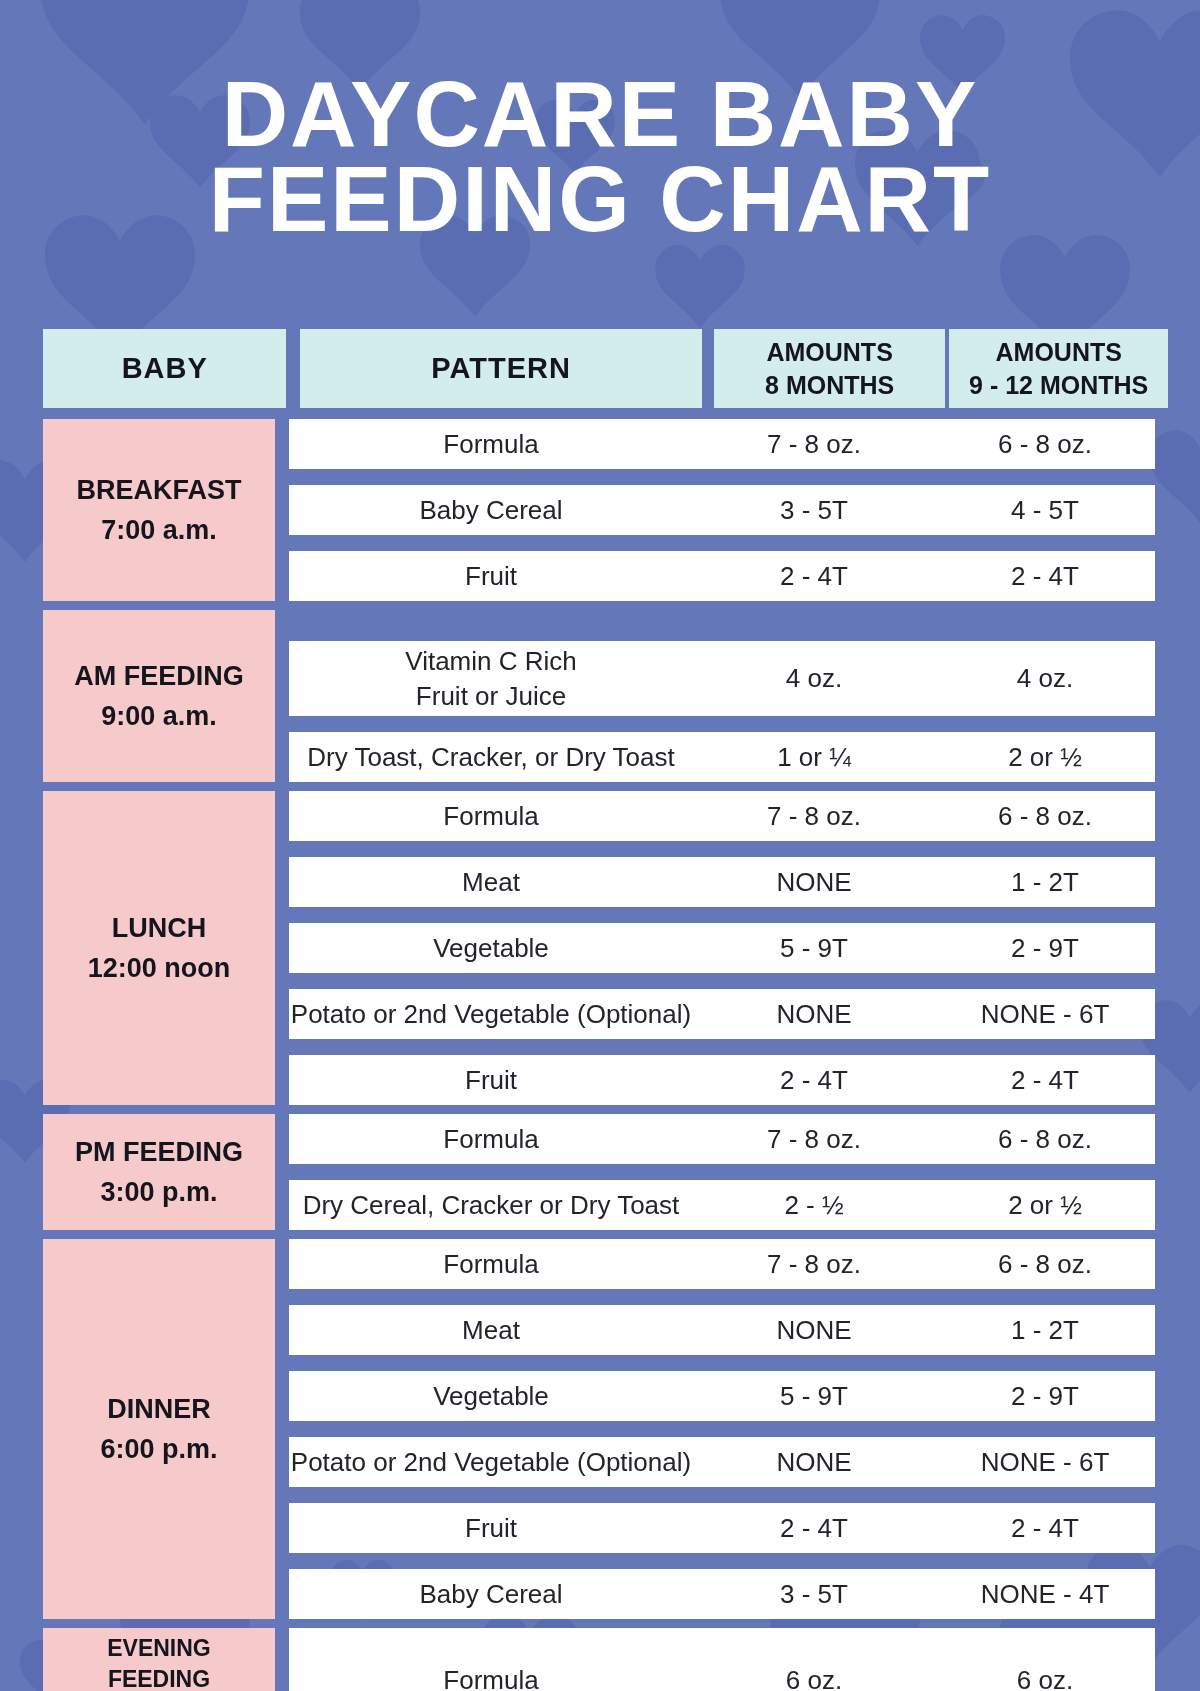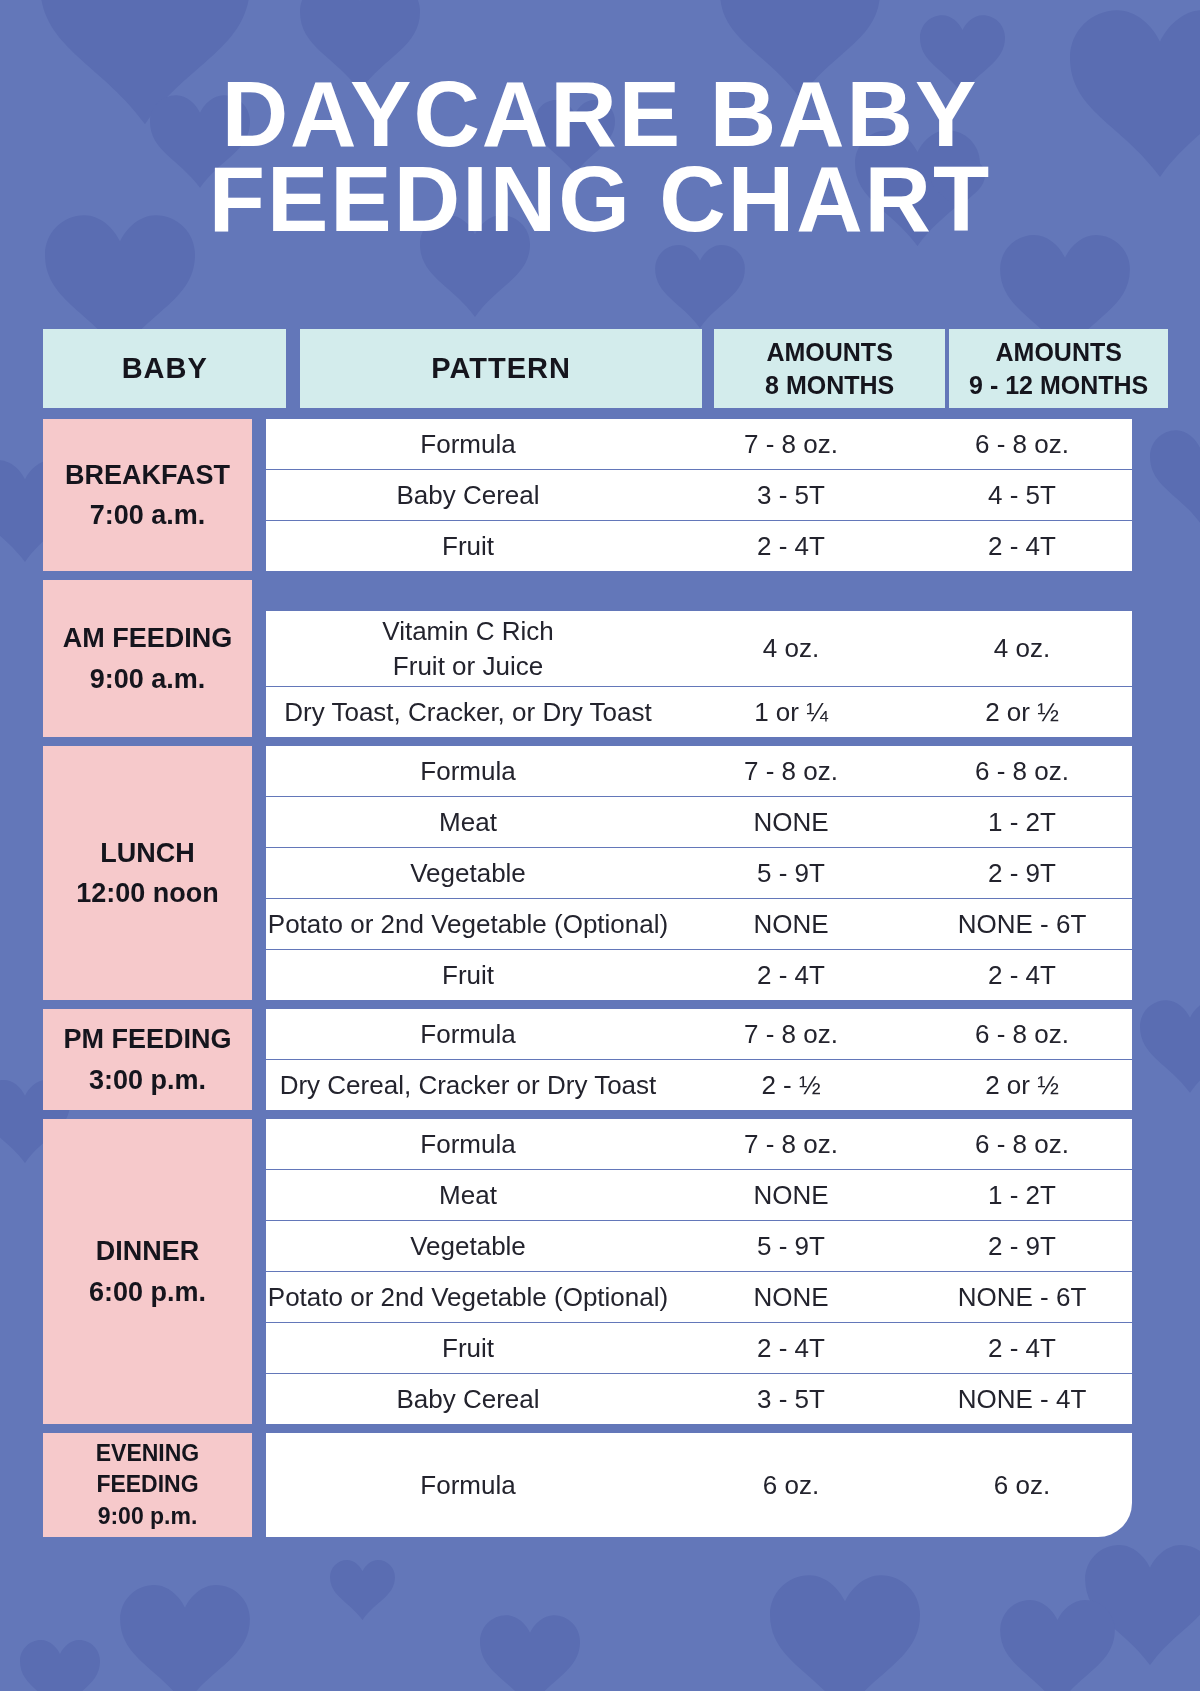--- a/index.html
+++ b/index.html
@@ -27,25 +27,25 @@
     display:flex;flex-direction:column;justify-content:center;align-items:center;
     text-align:center;
   }
   .th-meal{width:245px;margin-right:14px;font-size:29px;letter-spacing:1px;}
   .th-pattern{width:404px;margin-right:12px;font-size:29px;letter-spacing:1px;}
   .th-a8{width:233px;margin-right:4px;font-size:25px;line-height:1.32;}
   .th-a912{width:220px;font-size:25px;line-height:1.32;}
   .tbody{display:flex;flex-direction:column;gap:9px;}
   .meal-group{display:flex;}
   .meal-cell{
-    width:209px;margin-right:14px;background:var(--meal-bg,#f6c9cb);
+    width:232px;margin-right:14px;background:var(--meal-bg,#f6c9cb);
     display:flex;flex-direction:column;justify-content:center;align-items:center;
     text-align:center;color:#15151d;font-weight:700;font-size:27px;line-height:1.5;
   }
-  .meal-rows{width:866px;display:flex;flex-direction:column;gap:1px;}
+  .meal-rows{width:866px;display:flex;flex-direction:column;gap:16px;}
   .row{
     background:var(--row-bg,#ffffff);
     min-height:50px;
     display:grid;grid-template-columns:404px 242px 220px;
     align-items:center;
   }
   .row-tall{min-height:75px;margin-top:31px;}
   .cell{text-align:center;font-size:26px;color:var(--text,#23232d);}
   .cell-pattern{white-space:pre-line;line-height:1.32;}
   .group-evening .row{min-height:104px;border-bottom-right-radius:34px;}

